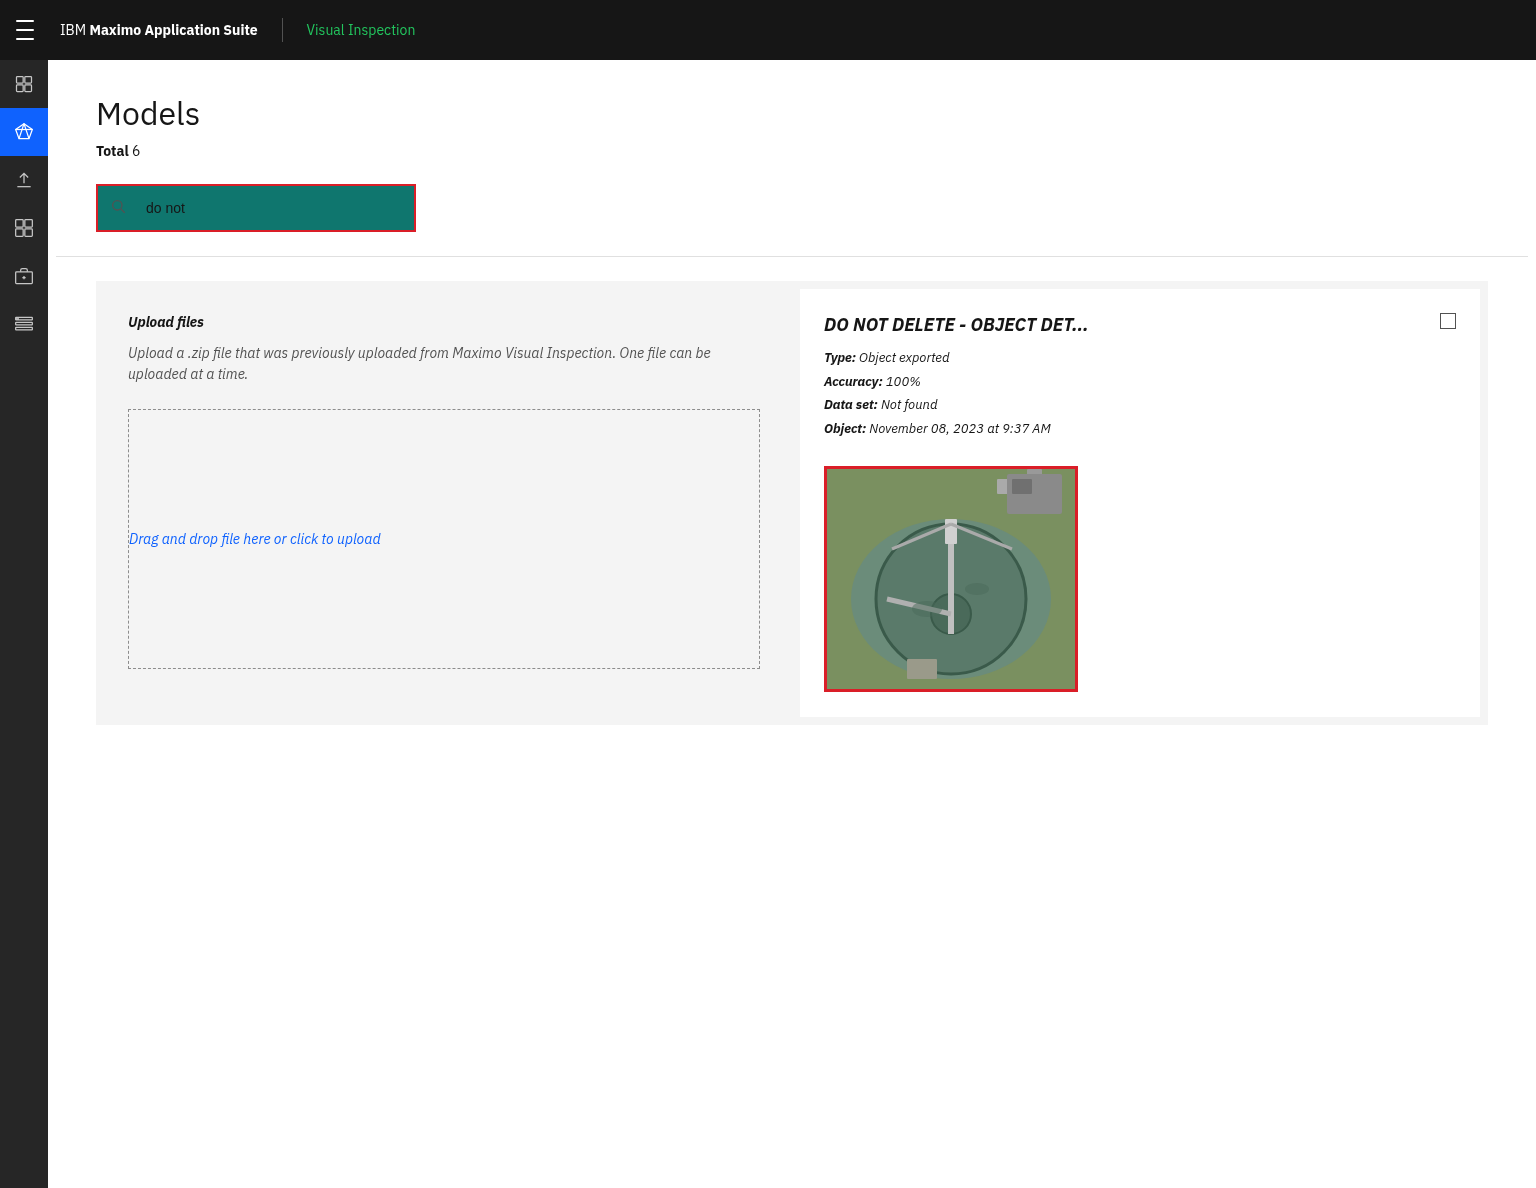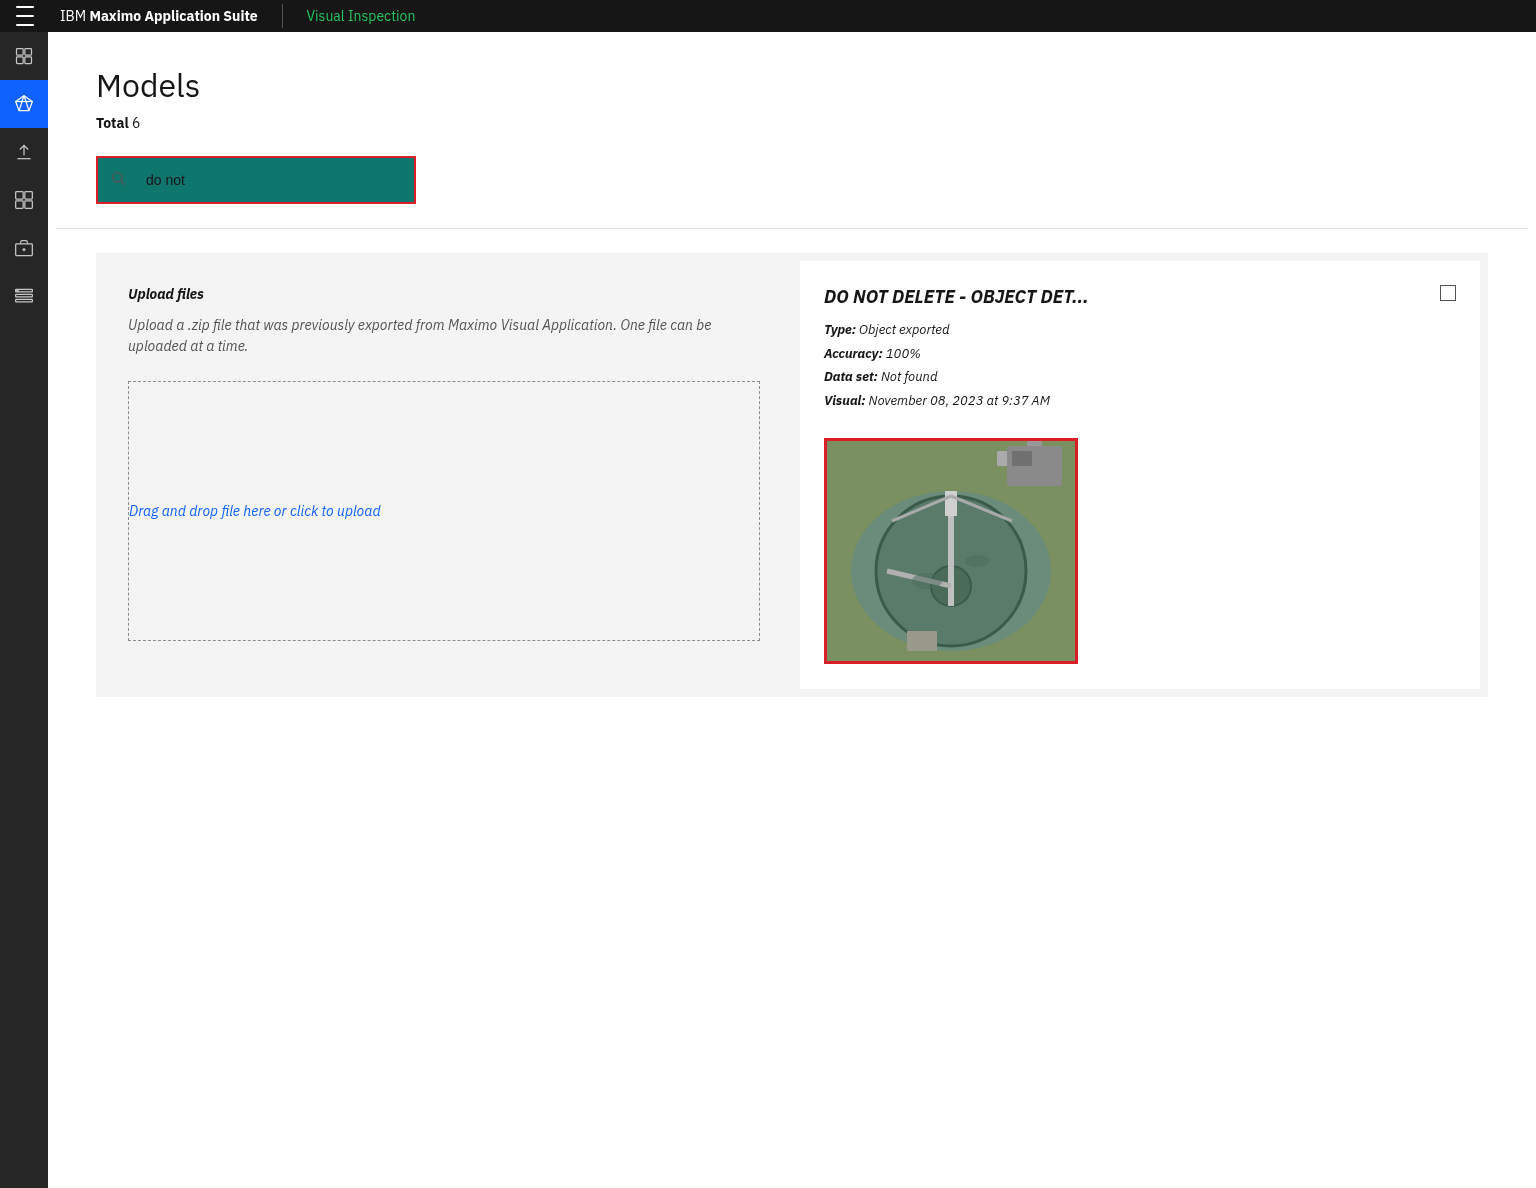--- a/index.html
+++ b/index.html
@@ -2,21 +2,21 @@
 <html><head>
   <meta charset="utf-8">
   <style>
     * { box-sizing: border-box; margin: 0; padding: 0; }
     body { font-family: 'IBM Plex Sans', Arial, sans-serif; background: #f4f4f4; display: flex; flex-direction: column; height: 1188px; width: 1536px; overflow: hidden; }
 
     
     .topbar {
       background: #161616;
       color: #fff;
-      height: 32px;
+      height: 60px;
       display: flex;
       align-items: center;
       padding: 0 16px;
       gap: 16px;
       flex-shrink: 0;
     }
     .topbar-menu-icon {
       width: 20px;
       height: 20px;
       display: flex;
@@ -331,21 +331,21 @@
       </span>
       <input class="search-bar" type="text" value="do not" placeholder="Search models" style="">
     </div>
 
     <hr class="section-divider">
 
     <div class="cards-grid">
 
       <div class="upload-card">
         <h3 class="upload-card-title">Upload files</h3>
-        <p class="upload-card-desc">Upload a .zip file that was previously exported from Maximo Visual Application. One file can be uploaded at a time.</p>
+        <p class="upload-card-desc">Upload a .zip file that was previously uploaded from Maximo Visual Inspection. One file can be uploaded at a time.</p>
         <div class="drop-zone">
           <span class="drop-zone-text">Drag and drop file here or click to upload</span>
         </div>
       </div>
 
       <div class="model-card">
         <div class="model-card-header">
           <h2 class="model-card-title">DO NOT DELETE - OBJECT DET...</h2>
           <div class="model-card-checkbox"></div>
         </div>
@@ -353,21 +353,21 @@
         <p class="model-card-detail">
           <strong>Type:</strong>&nbsp;<span>Object exported</span>
         </p>
         <p class="model-card-detail">
           <strong>Accuracy:</strong>&nbsp;<span>100%</span>
         </p>
         <p class="model-card-detail">
           <strong>Data set:</strong>&nbsp;<span>Not found</span>
         </p>
         <p class="model-card-detail">
-          <strong>Visual:</strong>&nbsp;<span>November 08, 2023 at 9:37 AM</span>
+          <strong>Object:</strong>&nbsp;<span>November 08, 2023 at 9:37 AM</span>
         </p>
 
         
         <div class="model-image-wrapper">
           <div class="model-image">
             
             <svg width="248" height="220" viewBox="0 0 248 220" xmlns="http://www.w3.org/2000/svg">
 
               <rect width="248" height="220" fill="#7a9060"></rect>
 

